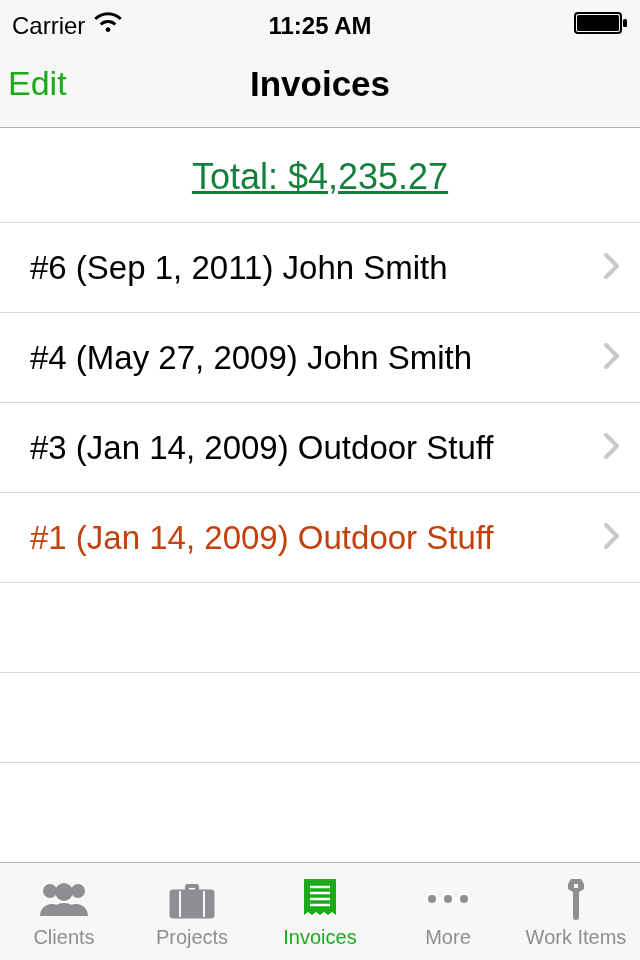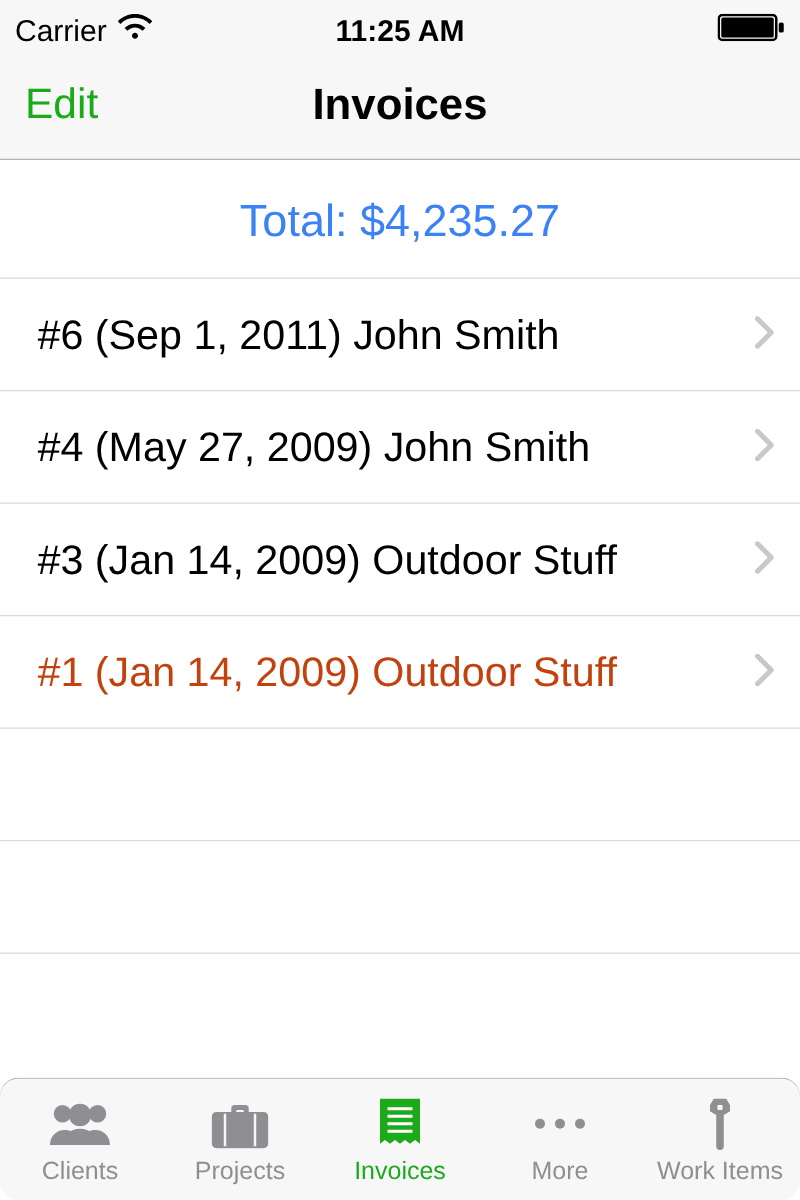--- a/index.html
+++ b/index.html
@@ -18,35 +18,36 @@
     .status-left { display: flex; align-items: center; gap: 8px; }
     .status-time { position: absolute; left: 50%; transform: translateX(-50%); font-weight:600; }
     .wifi-icon, .battery-icon { display: inline-block; }
     
     .nav-bar {
       height: 88px; width: 100%;
       background: #f7f7f7;
       border-bottom: 1px solid #b2b2b2;
       display: flex; align-items: center;
       position: relative;
-      padding: 0 20px;
+      padding: 0 8px;
     }
     .nav-edit {
       color: #1aaa1a; font-size: 34px; font-weight: 400;
     }
     .nav-title {
       position: absolute; left: 50%; transform: translateX(-50%);
       font-size: 35px; font-weight: 600; color: #000;
     }
     
     .total-row {
       text-align: center;
       padding: 28px 0 24px;
       font-size: 36px; font-weight: 500;
-      color: #3b82f6;
+      color: #15803d;
+      text-decoration: underline;
     }
     
     .list {
       border-top: 1px solid #d9d9d9;
     }
     .list-item {
       display: flex; align-items: center; justify-content: space-between;
       height: 90px; padding: 0 20px 0 30px;
       border-bottom: 1px solid #d9d9d9;
       font-size: 33px; color: #000;
@@ -54,21 +55,20 @@
     .list-item .label { white-space: nowrap; overflow: hidden; text-overflow: ellipsis; }
     .list-item.highlight .label { color: #c2410c; }
     .chevron { flex-shrink: 0; margin-left: 12px; }
     .empty-row { height: 90px; border-bottom: 1px solid #d9d9d9; }
     
     .tab-bar {
       position: absolute; bottom: 0; left: 0; right: 0;
       height: 98px; background: #f7f7f7;
       border-top: 1px solid #b2b2b2;
       display: flex;
-      border-radius: 15px;
     }
     .tab {
       flex: 1; display: flex; flex-direction: column;
       align-items: center; justify-content: center;
       gap: 2px; color: #8e8e93;
     }
     .tab.active { color: #1aaa1a; }
     .tab-label { font-size: 20px; }
     .tab-icon { height: 50px; display: flex; align-items: center; justify-content: center; }
   </style>

